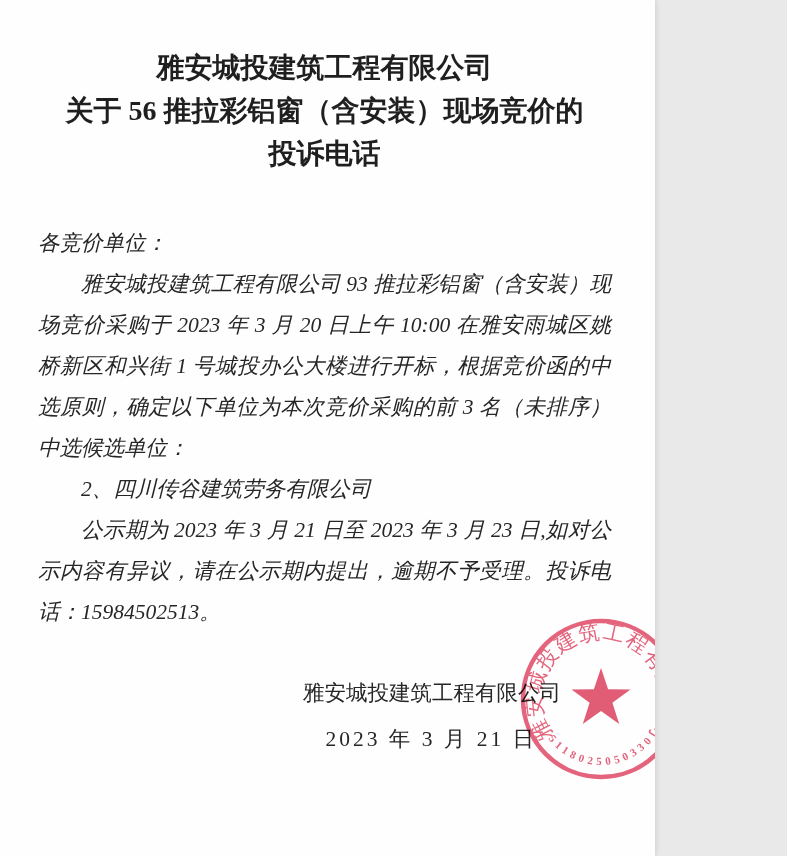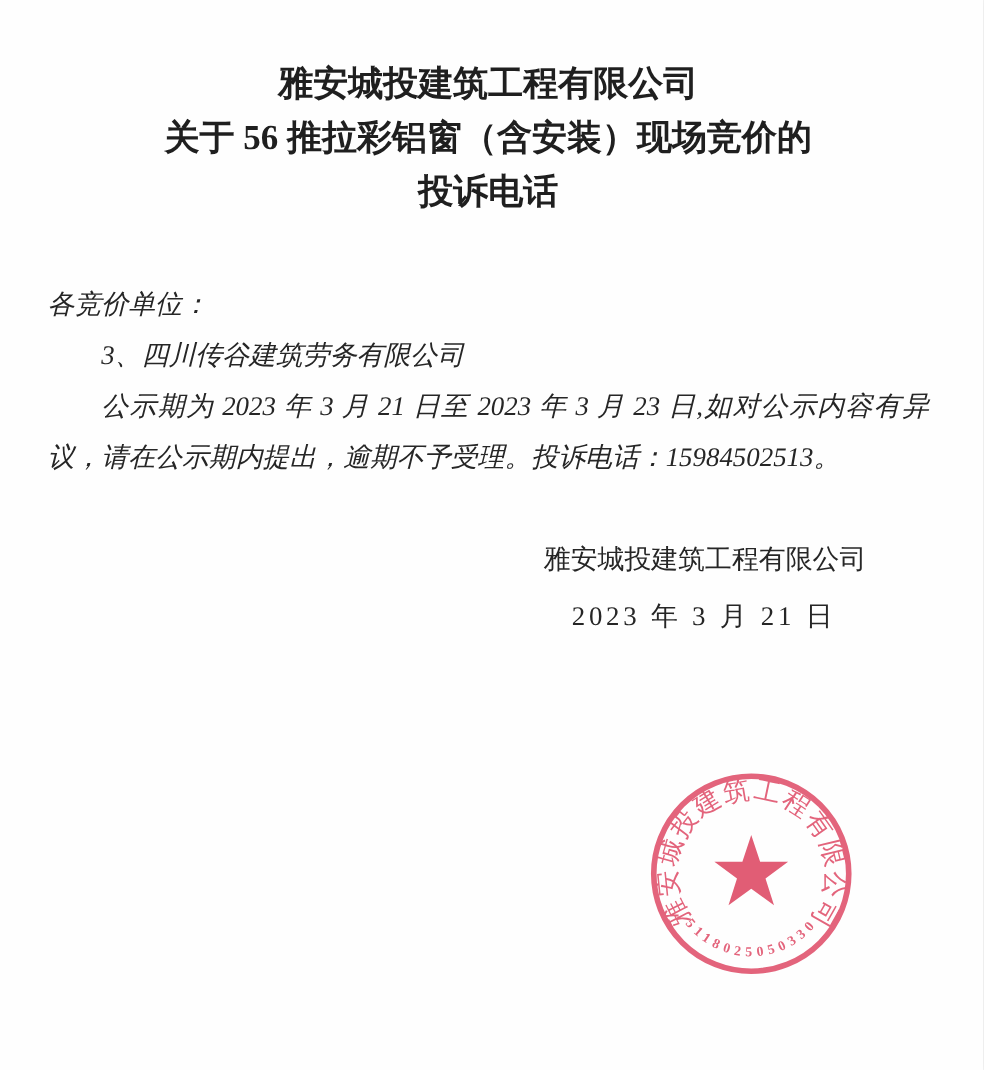--- a/index.html
+++ b/index.html
@@ -1,17 +1,17 @@
 <!DOCTYPE html>
 <html><head>
 <meta charset="utf-8">
 <style>
   html,body{margin:0;padding:0;background:#e9e9e9;}
   .page{
-    width:787px;height:856px;background:#fefefe;position:relative;overflow:hidden;
+    width:655px;height:856px;background:#fefefe;position:relative;overflow:hidden;
     font-family:"Liberation Serif","DejaVu Serif",serif;color:#262626;
     box-shadow:0 0 6px rgba(0,0,0,.15);
   }
   .content{padding:46px 44px 0 38px;}
   .doc-title{text-align:center;font-weight:700;font-size:28px;line-height:43px;color:#1f1f1f;}
   .body-text{margin-top:48px;font-size:21.5px;line-height:41px;text-align:justify;font-style:italic;}
   .para{text-indent:2em;}
   .candidate{text-indent:2em;}
   .sig{font-size:21.5px;line-height:41px;text-align:right;}
   .sig-company{margin-top:40px;padding-right:50px;}
@@ -33,22 +33,23 @@
   <div class="content">
 
     <div class="doc-title">
       <div>雅安城投建筑工程有限公司</div>
       <div>关于 56 推拉彩铝窗（含安装）现场竞价的</div>
       <div>投诉电话</div>
     </div>
 
     <div class="body-text">
       <div>各竞价单位：</div>
+      <div class="para">雅安城投建筑工程有限公司 93 推拉彩铝窗（含安装）现场竞价采购于 2023 年 3 月 20 日上午 10:00 在雅安雨城区姚桥新区和兴街 1 号城投办公大楼进行开标，根据竞价函的中选原则，确定以下单位为本次竞价采购的前 3 名（未排序）中选候选单位：</div>
       <div>
-        <div class="candidate">3、四川传谷建筑劳务有限公司</div>
+        <div class="candidate">2、四川传谷建筑劳务有限公司</div>
       </div>
       <div class="para">公示期为 2023 年 3 月 21 日至 2023 年 3 月 23 日,如对公示内容有异议，请在公示期内提出，逾期不予受理。投诉电话：15984502513。</div>
     </div>
 
     <div class="sig">
       <div class="sig-company">雅安城投建筑工程有限公司</div>
       <div class="sig-date">2023 年 3 月 21 日</div>
     </div>
 
   </div>

